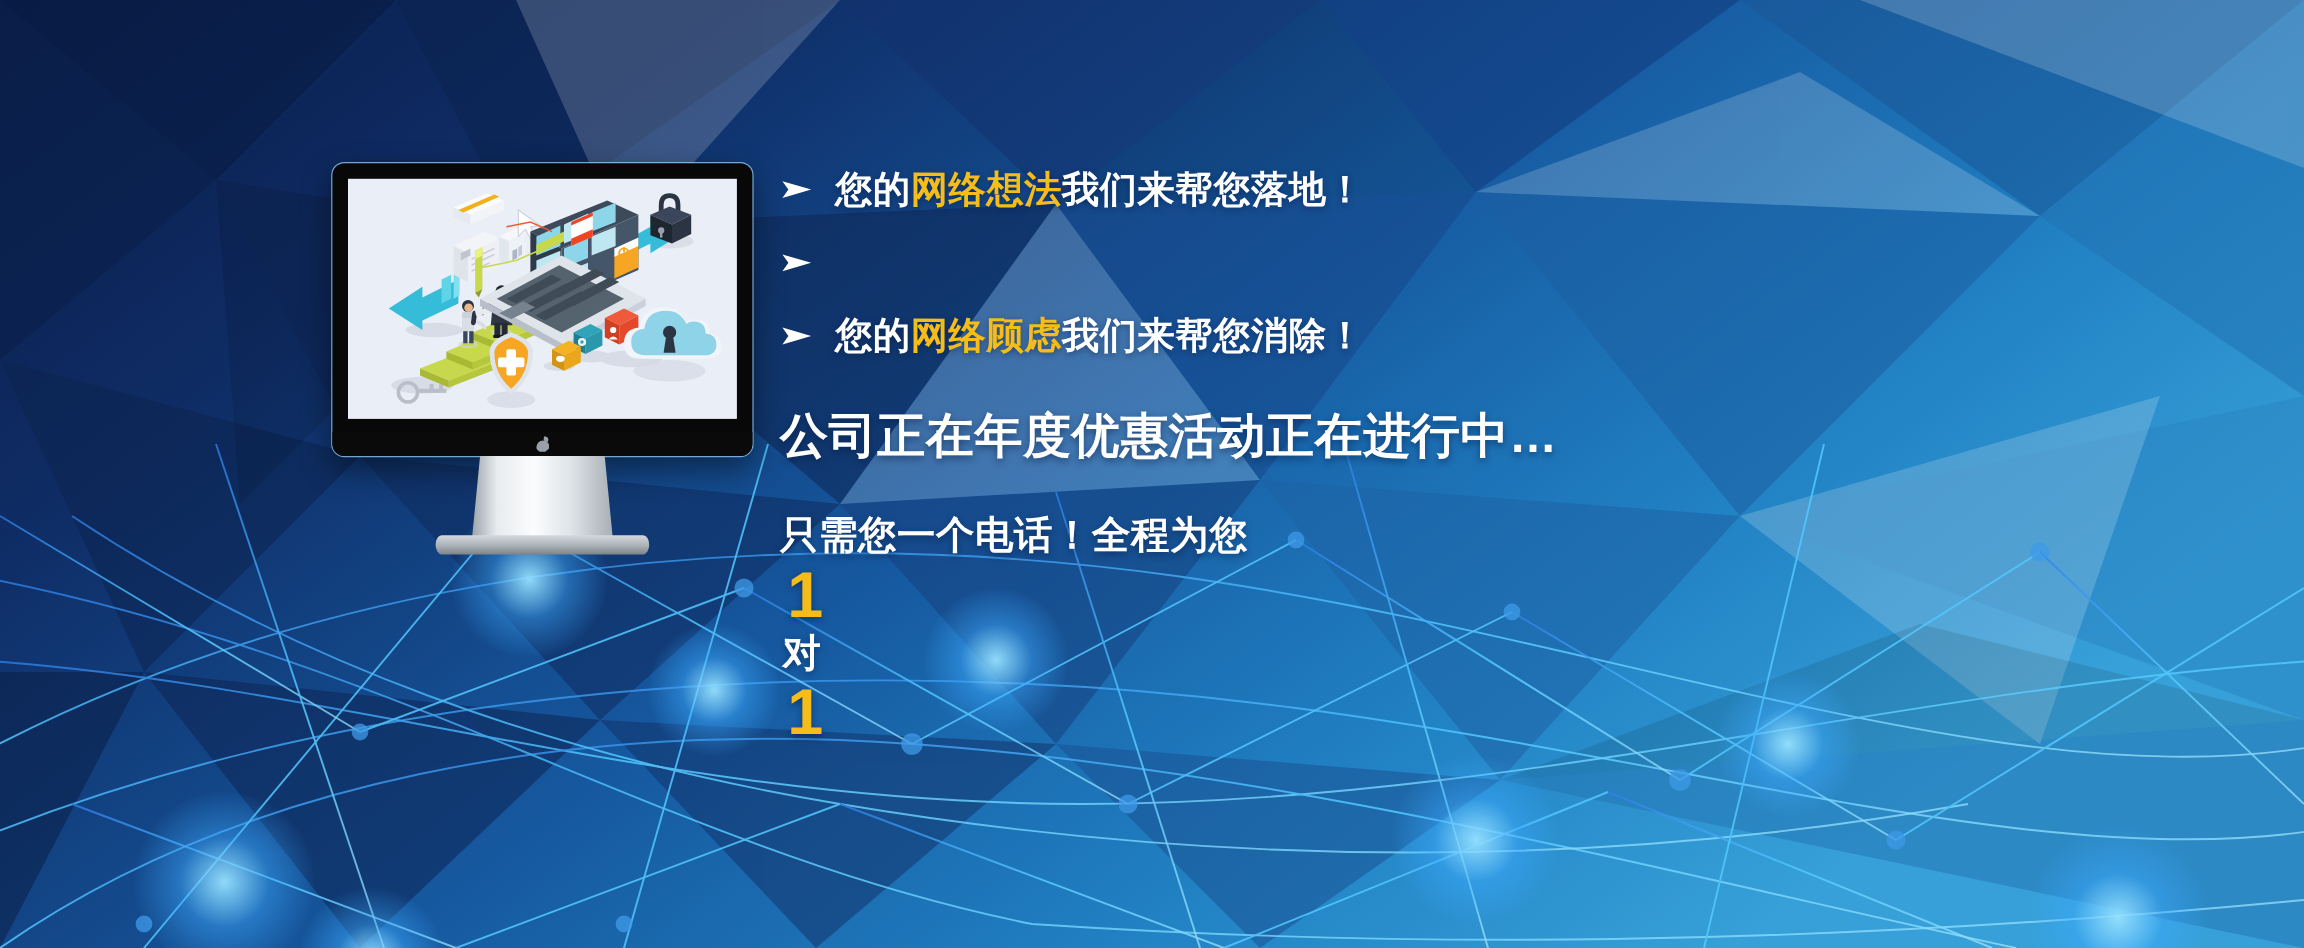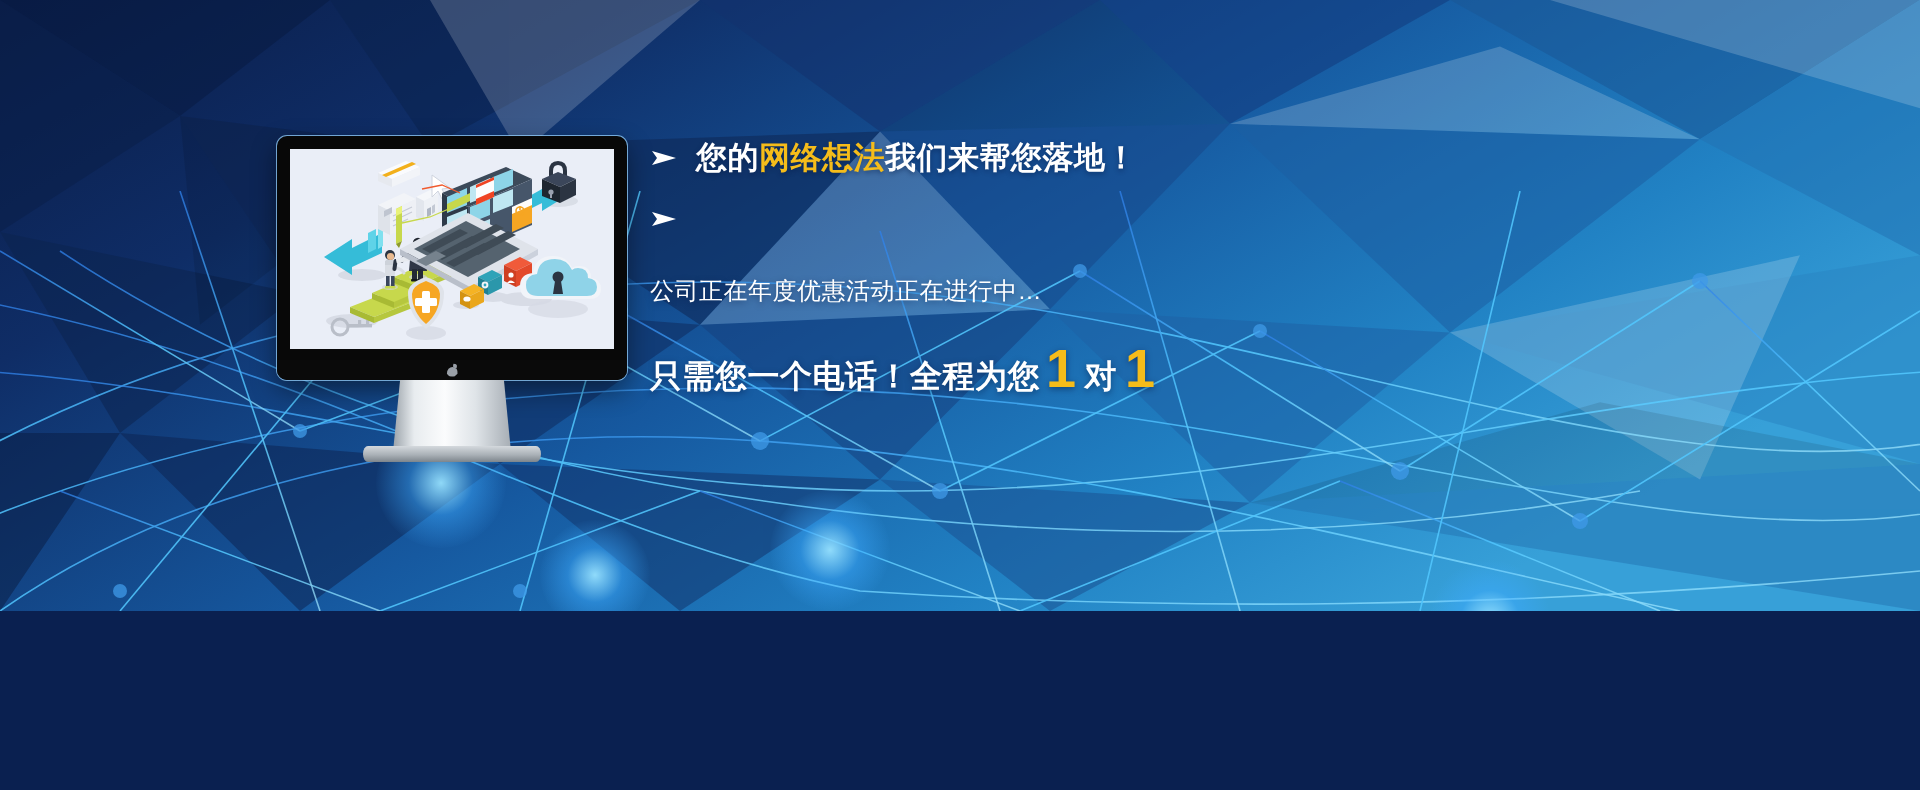--- a/index.html
+++ b/index.html
@@ -1,20 +1,20 @@
 <!DOCTYPE html>
 <html><head>
 <meta charset="utf-8">
 <style>
   * { margin:0; padding:0; box-sizing:border-box; }
   html,body { width:1920px; height:790px; overflow:hidden; background:#0a2050; }
   body { font-family:"Liberation Sans","DejaVu Sans",sans-serif; }
 
   #banner {
-    position:relative; width:1920px; height:611px; overflow:hidden;
+    position:relative; width:1920px; height:790px; overflow:hidden;
     background:linear-gradient(115deg,#0b1f4d 0%,#11306b 22%,#15508f 48%,#1a74b8 70%,#2f93cf 100%);
   }
 
   
   .poly-layer { position:absolute; inset:0; }
   .poly-layer svg { width:100%; height:100%; display:block; }
 
   
   .mesh { position:absolute; left:0; right:0; bottom:0; height:420px; }
   .mesh svg { width:100%; height:100%; display:block; }
@@ -74,27 +74,27 @@
     text-align:left; padding-left:0px;
   }
   .arrow-ico svg { display:block; }
   .bullet-text {
     font-size:31px; font-weight:bold; color:#ffffff; letter-spacing:.5px;
     white-space:nowrap; text-shadow:0 2px 5px rgba(0,20,60,.45);
   }
   .bullet-text .hl { color:#f5bc1a; }
 
   .promo-line {
-    margin-top:26px; font-size:24px; font-weight:normal; color:#ffffff;
+    margin-top:26px; font-size:40px; font-weight:bold; color:#ffffff;
     white-space:nowrap; letter-spacing:.5px; text-shadow:0 2px 6px rgba(0,20,60,.5);
   }
   .cta-line {
     margin-top:34px; font-size:32px; font-weight:bold; color:#ffffff;
     white-space:nowrap; letter-spacing:.5px; text-shadow:0 2px 6px rgba(0,20,60,.5);
-    display:flex; align-items:baseline;
+    display:flex; align-items:baseline;flex-direction:column;
   }
   .big-one {
     color:#f5bc1a; font-size:54px; font-weight:bold; line-height:1;
     padding:0 6px; font-family:"Liberation Sans","DejaVu Sans",sans-serif;
   }
   .cta-mid { padding:0 2px; }
 </style>
 </head>
 <body>
 
@@ -455,20 +455,30 @@
     </div>
 
     <div class="bullet-row">
       <span class="arrow-ico">
         <svg width="30" height="20" viewBox="0 0 30 20">
             <polygon points="2,3 26,10 2,17 7,10" fill="#ffffff"></polygon>
           </svg>
       </span>
     </div>
 
+    <div class="bullet-row">
+      <span class="arrow-ico">
+        <svg width="30" height="20" viewBox="0 0 30 20">
+            <polygon points="2,3 26,10 2,17 7,10" fill="#ffffff"></polygon>
+          </svg>
+      </span>
+      <span class="bullet-text">
+        <span>您的</span><span class="hl">网络顾虑</span><span>我们来帮您消除！</span>
+      </span>
+    </div>
 
     <div class="promo-line">公司正在年度优惠活动正在进行中…</div>
 
     <div class="cta-line">
       <span>只需您一个电话！全程为您</span>
       <span class="big-one">1</span>
       <span class="cta-mid">对</span>
       <span class="big-one">1</span>
     </div>
 

